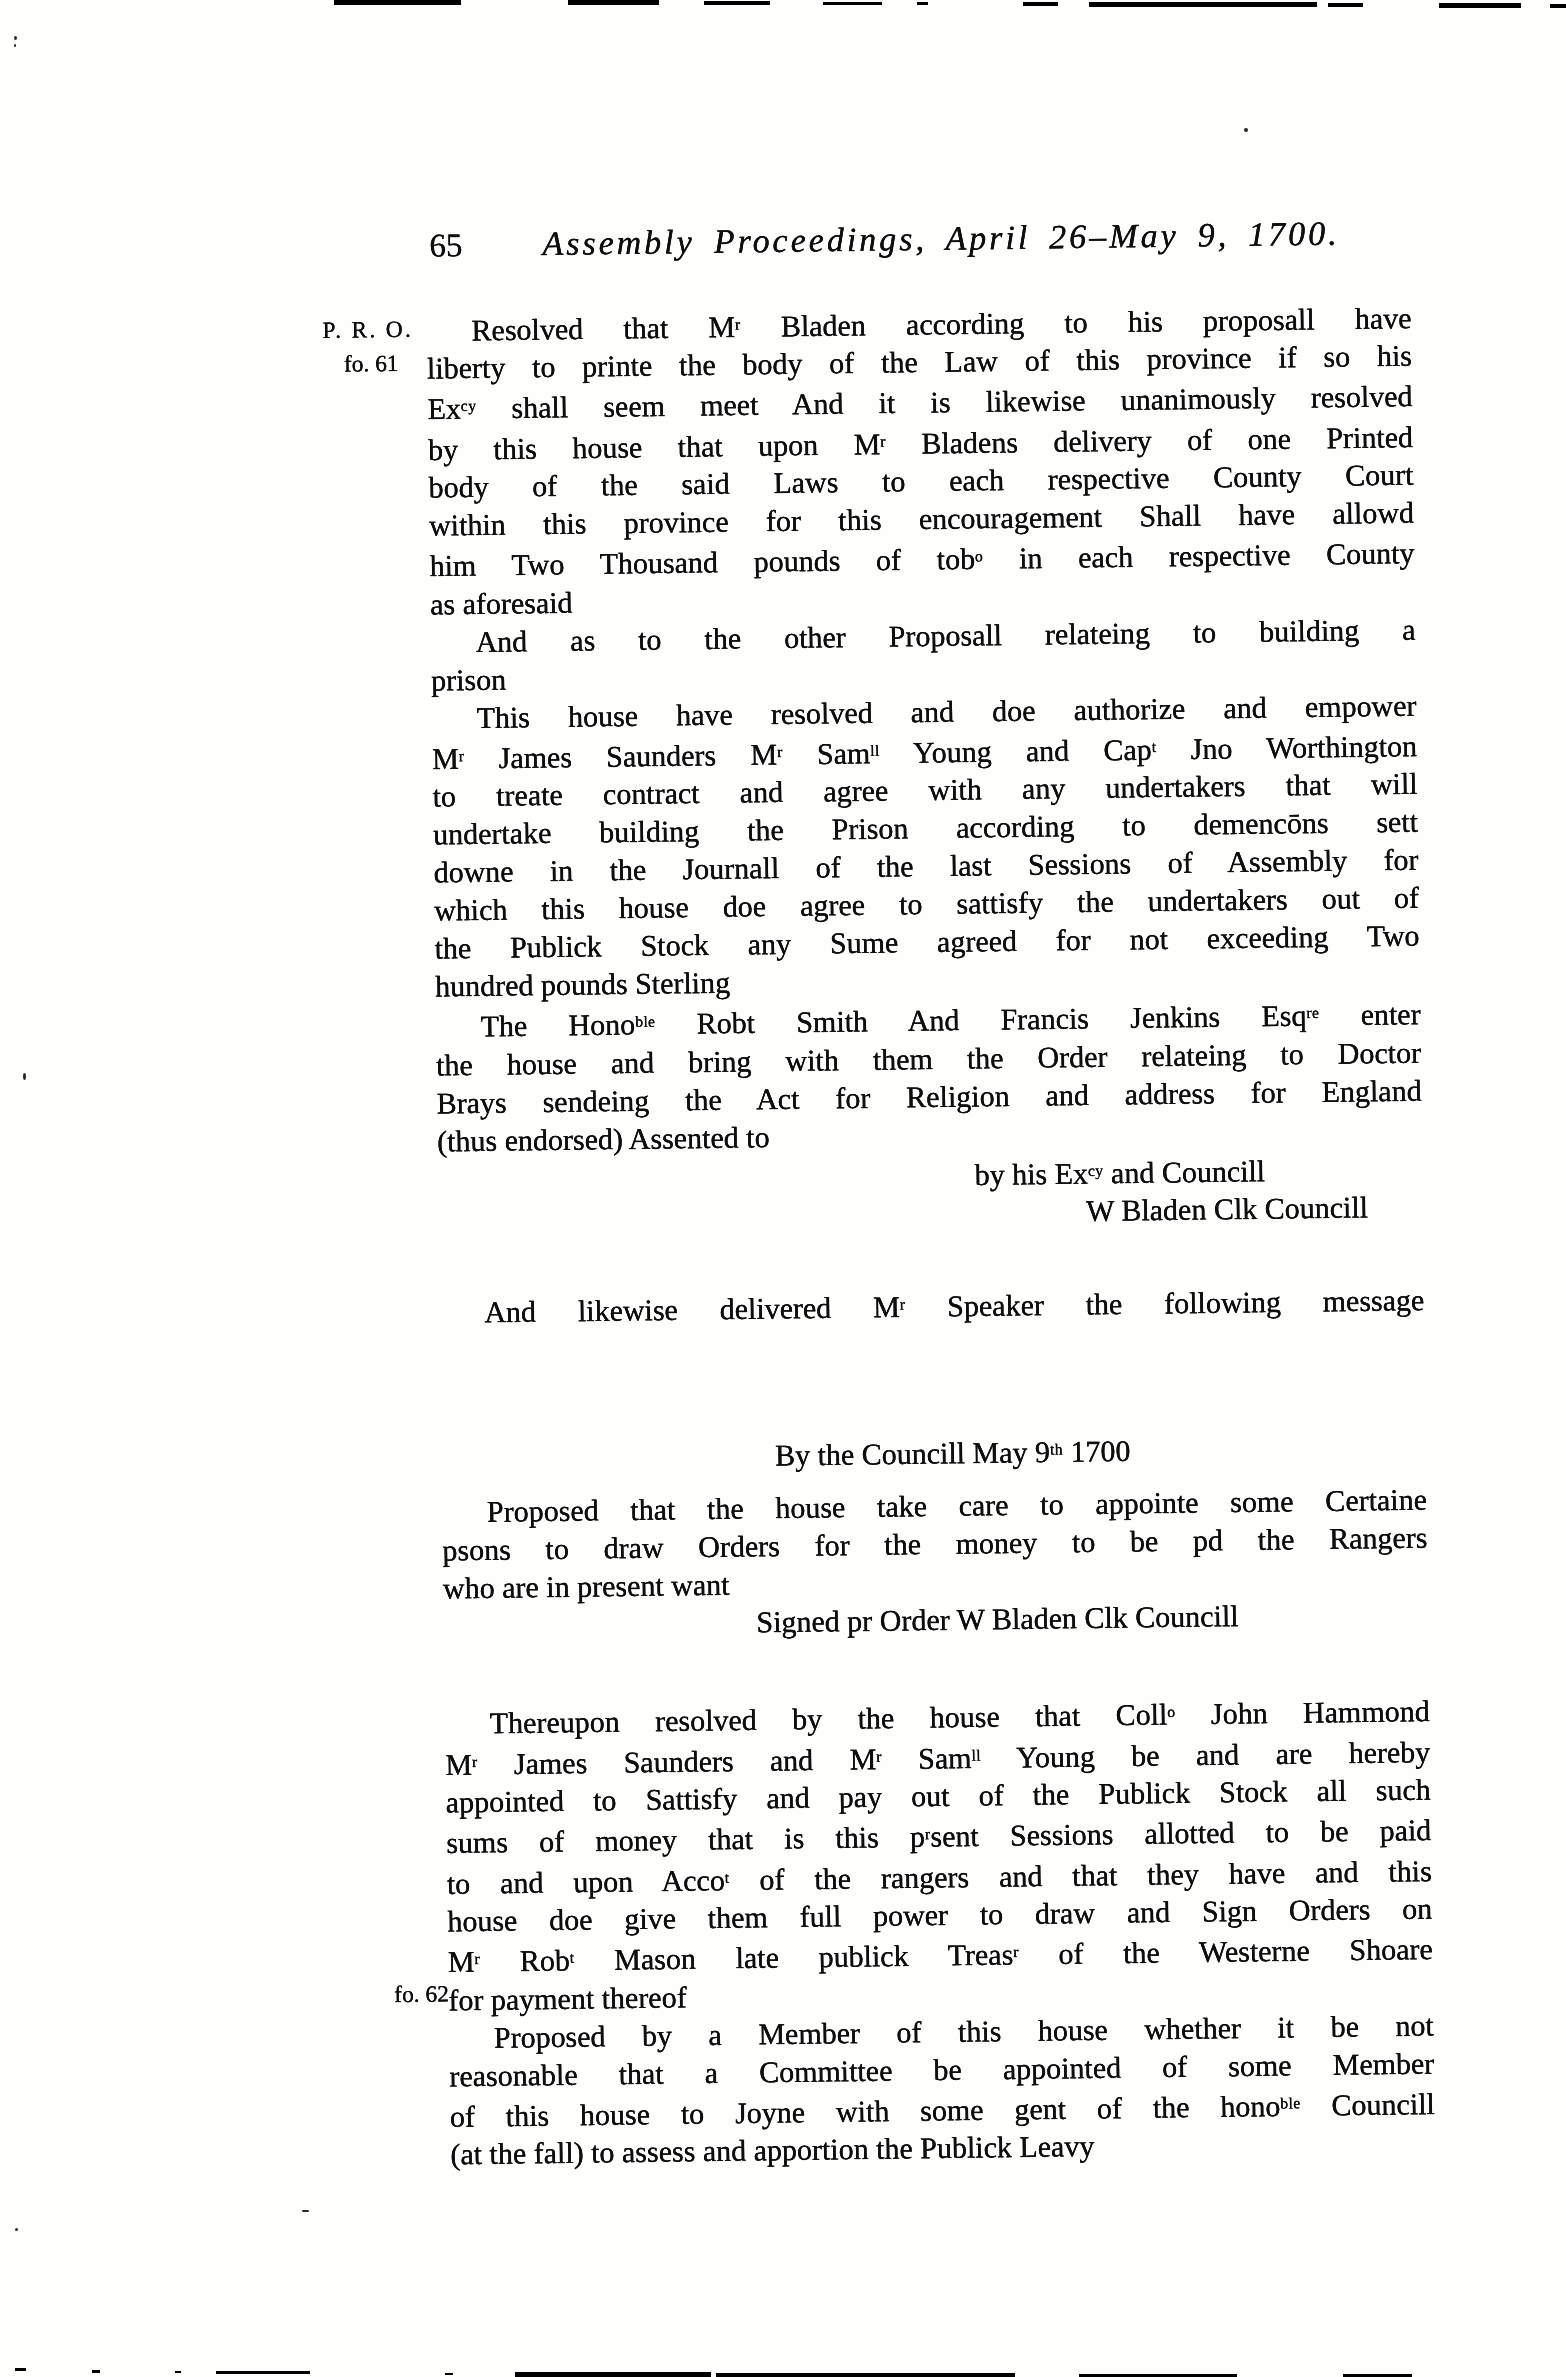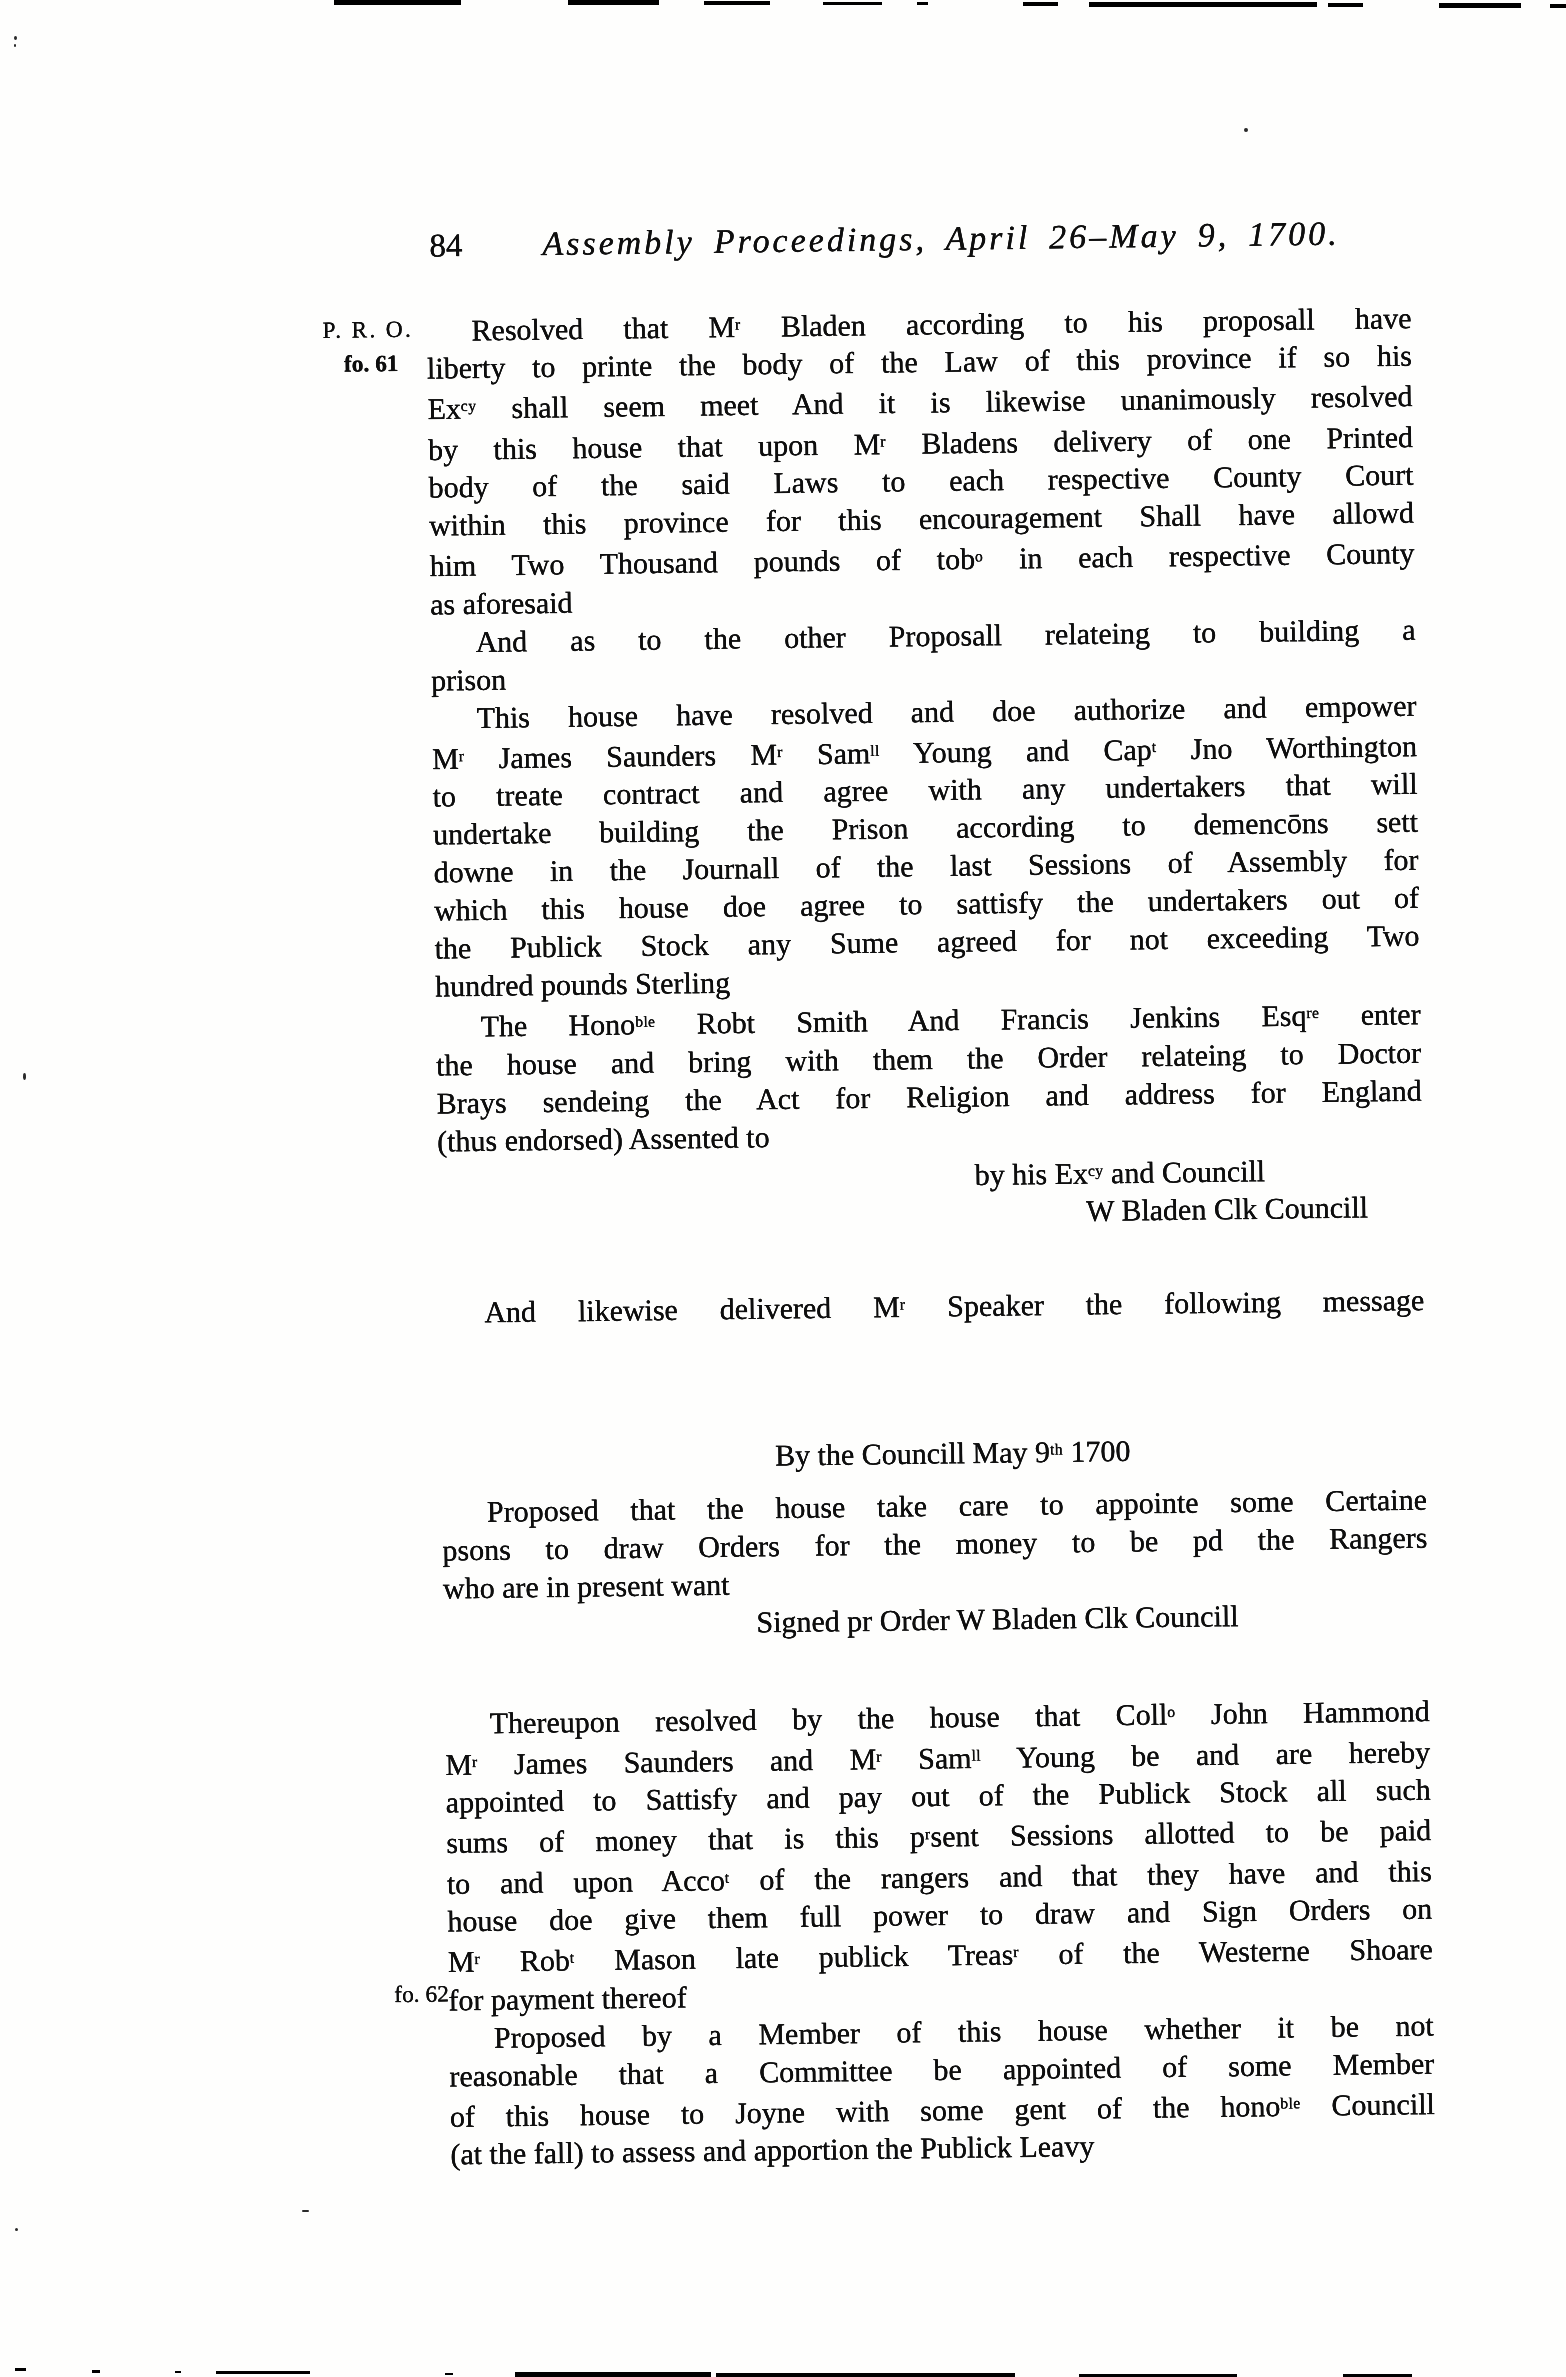--- a/index.html
+++ b/index.html
@@ -15,21 +15,21 @@
   .ink{text-shadow:0 0 0.5px currentColor, 0.2px 0.2px 0.3px rgba(0,0,0,.65);}
 
   .pagenum{position:absolute;left:442px;top:221px;font-size:33px;}
   .runtitle{
     position:absolute;left:555px;top:220px;font-size:34px;font-style:italic;
     letter-spacing:3px;word-spacing:7.5px;white-space:nowrap;
   }
 
   .mnote{position:absolute;font-size:23.4px;white-space:nowrap;}
   .mnote.pro{left:334px;top:309px;letter-spacing:2.3px;}
-  .mnote.fo61{left:355px;top:343px;font-weight:bold;}
+  .mnote.fo61{left:355px;top:343px;}
   .mnote.fo62{left:384px;top:1974px;font-family:Liberation Serif, serif;}
 
   .textcol{
     position:absolute;left:438px;top:303px;width:985px;
     font-size:30px;line-height:38px;
   }
   .line{text-align:justify;}
   .line.just{text-align-last:justify;}
   .line.indent{text-indent:45px;}
   .line.center{text-align:center;text-align-last:center;padding-left:38px;}
@@ -75,21 +75,21 @@
     <div class="speck" style="left:13.6px;top:36px;width:3px;height:3.8px"></div>
     <div class="speck" style="left:13.6px;top:44px;width:2.3px;height:3px"></div>
     <div class="speck" style="left:22.6px;top:1073px;width:3px;height:6.8px"></div>
     <div class="speck" style="left:302px;top:2210px;width:6.8px;height:2.3px;border-radius:1.5px"></div>
     <div class="speck" style="left:15px;top:2228px;width:3px;height:3px"></div>
     <div class="speck" style="left:1244px;top:128px;width:3.8px;height:3.8px"></div>
   </div>
 
   <div class="rot">
 
-    <div class="pagenum ink">84</div>
+    <div class="pagenum ink">65</div>
     <div class="runtitle ink">Assembly Proceedings, April 26–May 9, 1700.</div>
 
     <div class="mnote pro ink">P. R. O.</div>
     <div class="mnote fo61 ink">fo. 61</div>
     <div class="mnote fo62 ink">fo. 62</div>
 
     <div class="textcol ink">
         <div class="line indent just">Resolved that M<span class="sup">r</span> Bladen according to his proposall have</div>
         <div class="line just">liberty to printe the body of the Law of this province if so his</div>
         <div class="line just">Ex<span class="sup">cy</span> shall seem meet And it is likewise unanimously resolved</div>

